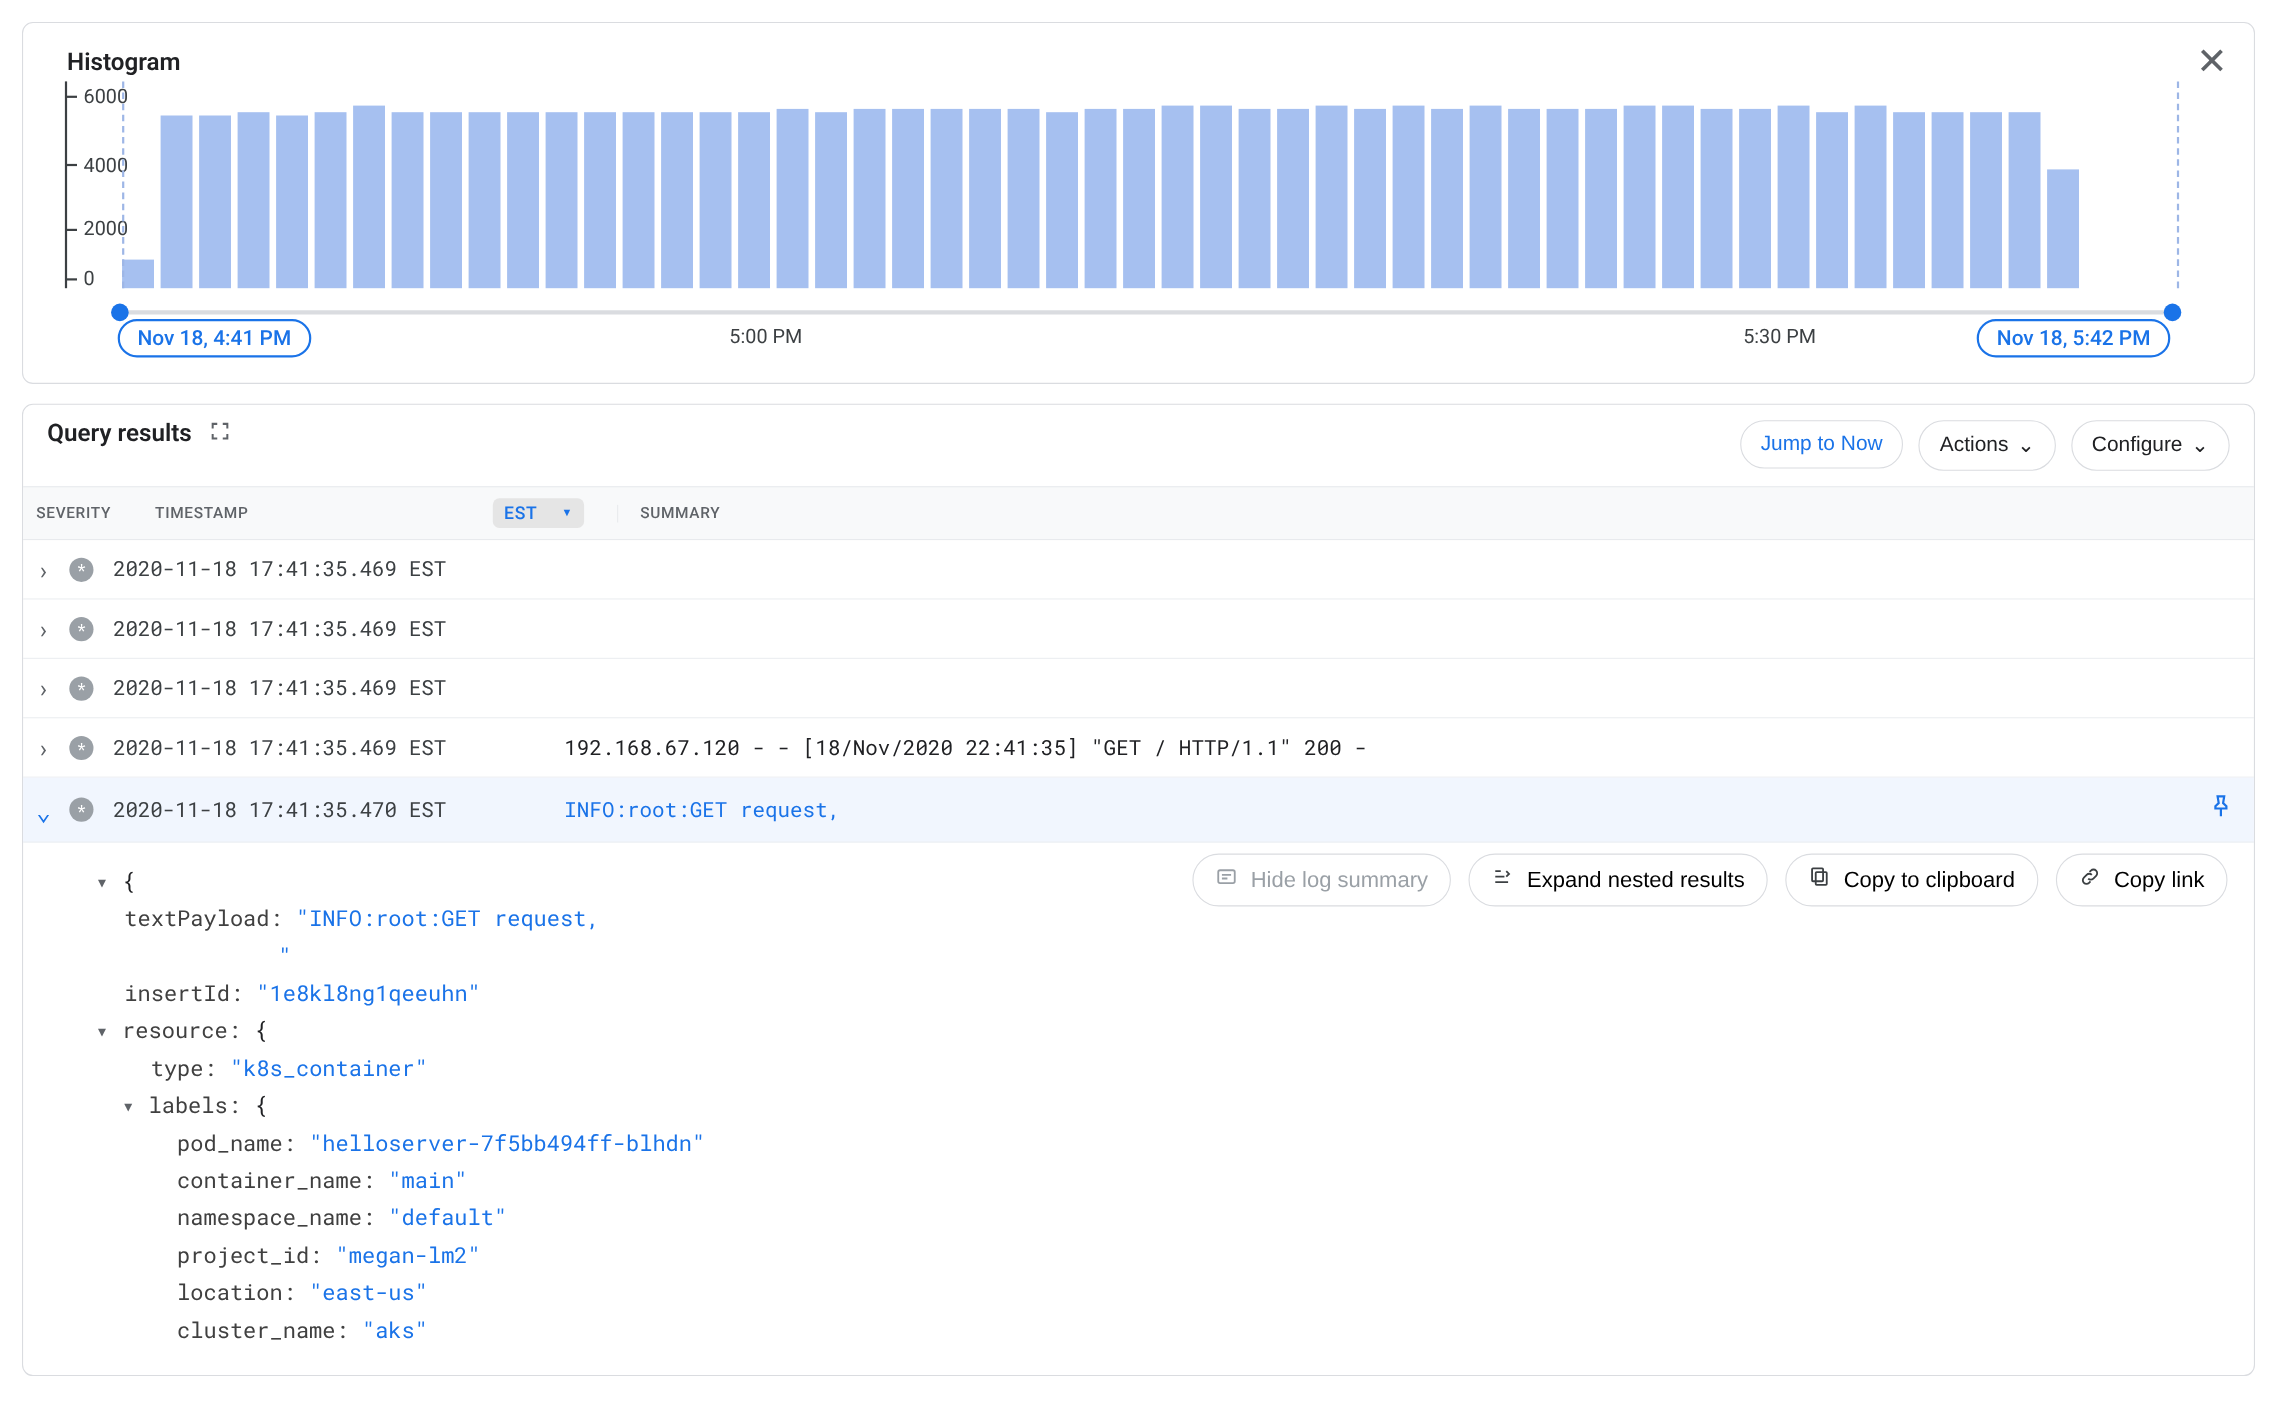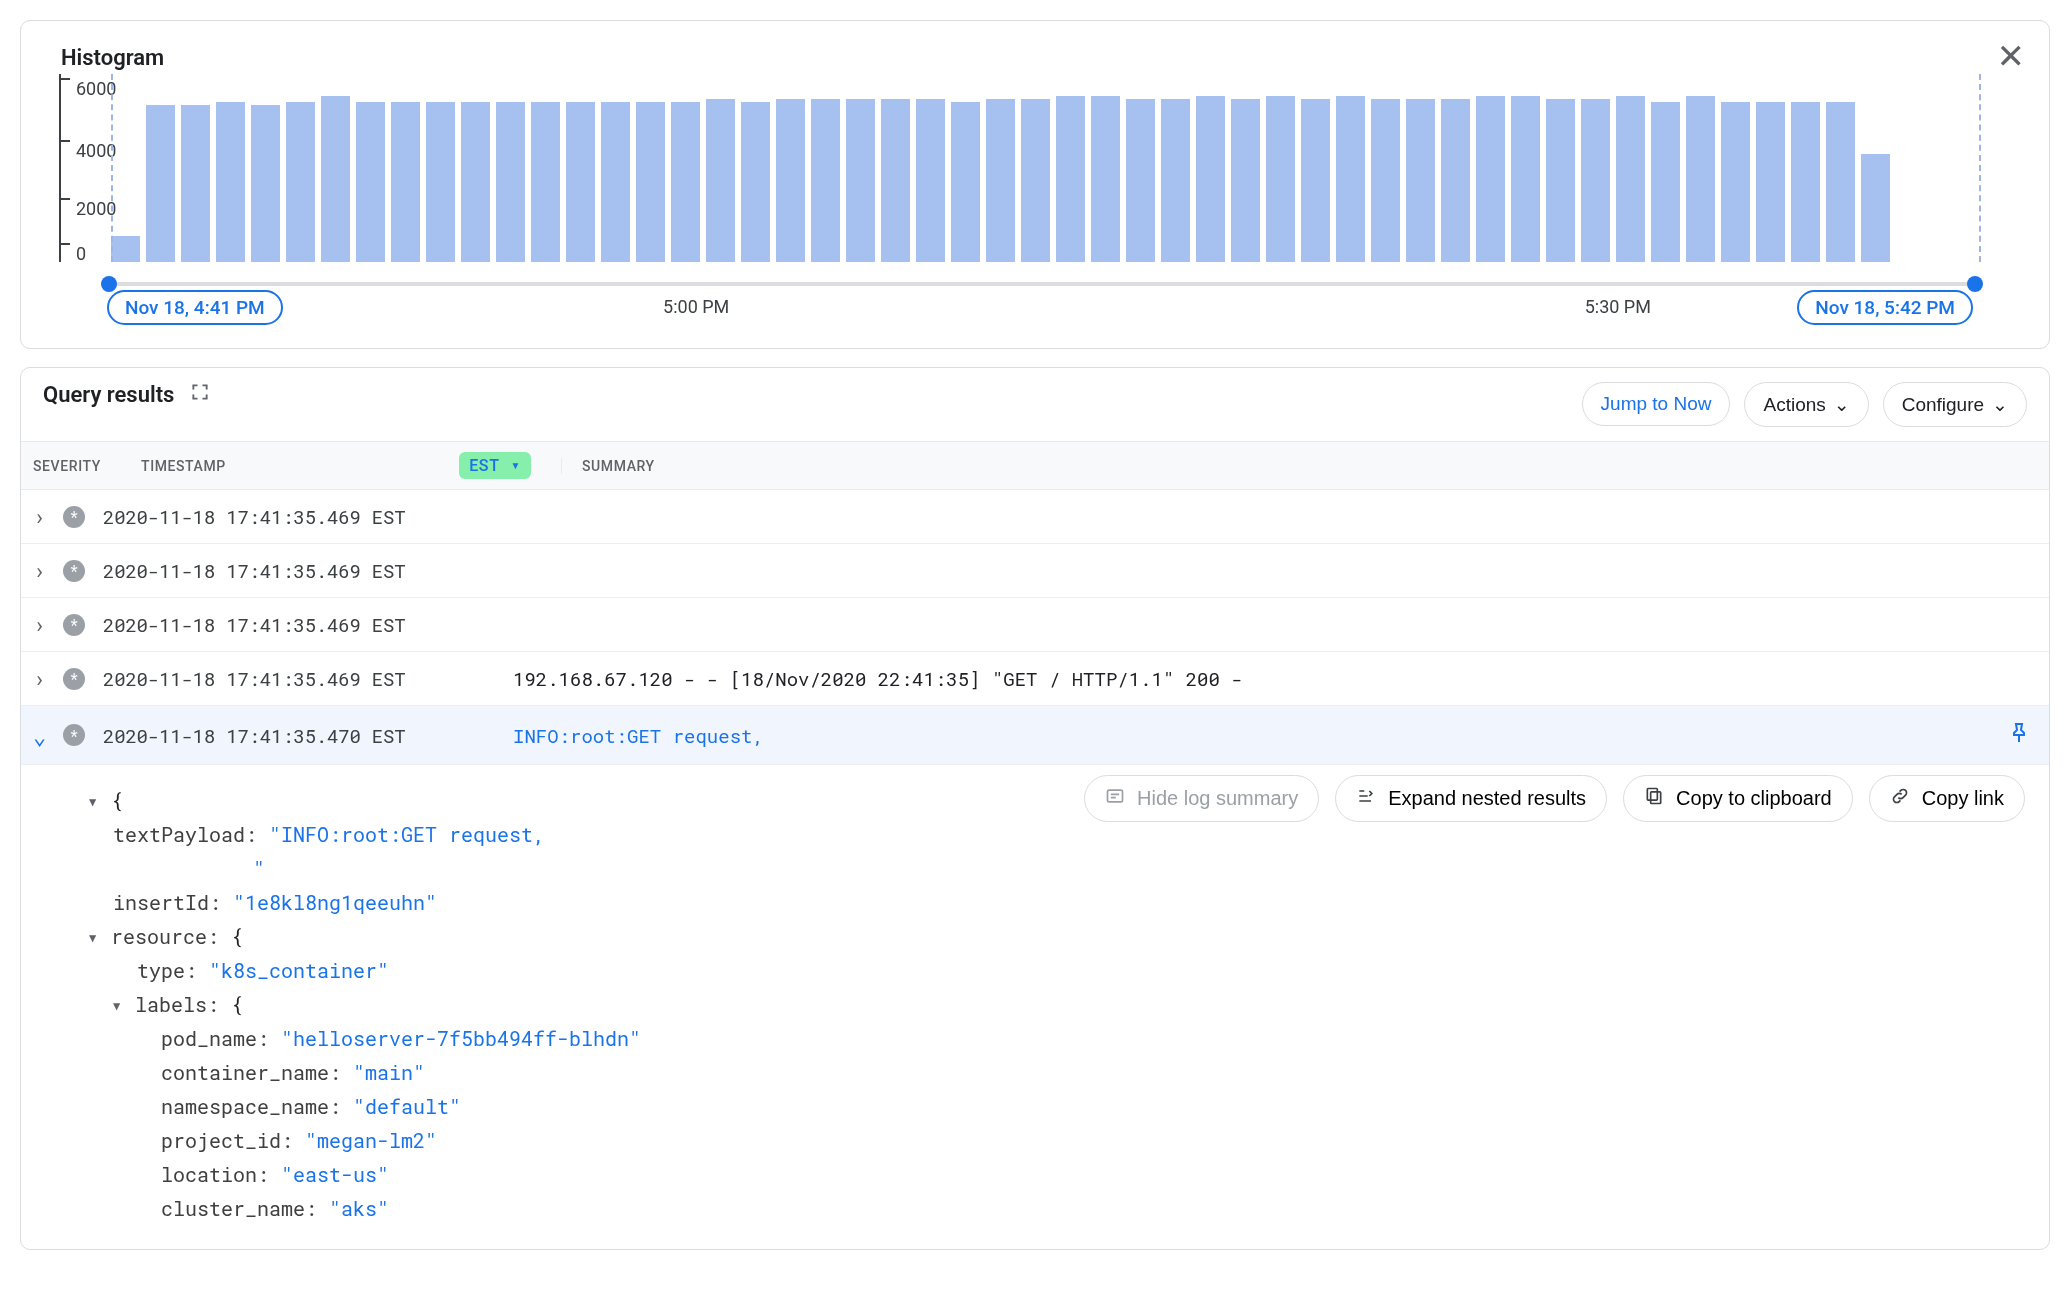--- a/index.html
+++ b/index.html
@@ -8,21 +8,21 @@
 
   .wrap { padding: 0 20px 20px 20px; width: 2070px; }
 
   
   .card { border: 1px solid #dadce0; border-radius: 10px; position: relative; }
   .hist-card { padding: 16px 28px 20px 28px; min-height: 300px; margin-top: 20px; }
   .close-x { position: absolute; top: 18px; right: 24px; color: #5f6368; font-size: 34px; cursor: pointer; line-height: 1; }
   .hist-title { font-size: 22px; font-weight: 600; margin: 8px 0 4px 12px; }
   .hist-inner { position: relative; height: 200px; margin-left: 10px; }
   .yaxis { position: absolute; left: 0; top: 0; bottom: 12px; width: 60px; border-left: 2px solid #3c4043; }
-  .ytick { position: absolute; left: -1px; display: flex; }
+  .ytick { position: absolute; left: -1px; display: flex; align-items: center; }
   .ytick .tickmark { width: 10px; height: 2px; background: #3c4043; }
   .ytick .lbl { margin-left: 6px; font-size: 18px; color: #3c4043; }
   .plot { position: absolute; left: 52px; right: 40px; top: 0; bottom: 12px; display: flex; align-items: flex-end; gap: 6px; }
   .bar { width: 29px; background: #a6c0f0; }
   .guide { position: absolute; top: 0; bottom: 0; border-left: 2px dashed #9db6e6; }
   .slider { position: relative; height: 8px; margin: 6px 0 0 52px; }
   .track { position: absolute; top: 2px; left: 0; right: 40px; height: 4px; background: #dadce0; border-radius: 2px; }
   .handle { position: absolute; top: -4px; width: 16px; height: 16px; border-radius: 50%; background: #1a73e8; }
   .xaxis { position: relative; margin-left: 52px; height: 40px; }
   .xlabel { position: absolute; font-size: 18px; color: #3c4043; transform: translateX(-50%); top: 8px; }
@@ -36,21 +36,21 @@
   .btn { border: 1px solid #dadce0; background: #fff; border-radius: 999px; padding: 10px 18px; font-size: 19px; color: #202124; display: inline-flex; align-items: center; gap: 8px; cursor: pointer; }
   .btn.blue { color: #1a73e8; font-weight: 500; }
   .btn + .btn { margin-left: 14px; }
   .icon { width: 20px; height: 20px; display: inline-flex; align-items: center; justify-content: center; }
 
   
   .cols { display: flex; align-items: center; background: #f8f9fa; border-top: 1px solid #e8eaed; border-bottom: 1px solid #e8eaed; padding: 10px 18px 10px 12px; font-size: 14px; letter-spacing: 0.6px; color: #5f6368; font-weight: 500; }
   .col-sev { width: 108px; }
   .col-ts { width: 420px; display: flex; align-items: center; gap: 10px; }
   .col-sum { flex: 1; padding-left: 20px; border-left: 1px solid #e8eaed; }
-  .tz-chip { background: #86efac; color: #1a73e8; font-weight: 500; font-size: 16px; padding: 4px 10px; border-radius: 6px; display: inline-flex; align-items: center; gap: 11px; margin-left: auto; margin-right: 30px; cursor: pointer; }
+  .tz-chip { background: #e5e5e5; color: #1a73e8; font-weight: 500; font-size: 16px; padding: 4px 10px; border-radius: 6px; display: inline-flex; align-items: center; gap: 22px; margin-left: auto; margin-right: 30px; cursor: pointer; }
   .tz-chip .tri { font-size: 10px; }
 
   
   .row { display: flex; align-items: center; border-bottom: 1px solid #eceef1; padding: 12px 18px 12px 12px; font-size: 19px; }
   .row .chev { width: 24px; color: #5f6368; cursor: pointer; font-size: 22px; }
   .row .dot { width: 22px; height: 22px; border-radius: 50%; background: #9aa0a6; color: #fff; display: flex; align-items: center; justify-content: center; margin: 0 18px 0 6px; font-size: 14px; }
   .row .ts { width: 380px; color: #3c4043; letter-spacing: -0.2px; }
   .row .sum { flex: 1; padding-left: 30px; color: #202124; }
   .row.expanded { background: #f1f6fe; }
   .row.expanded .sum { color: #1a73e8; }

